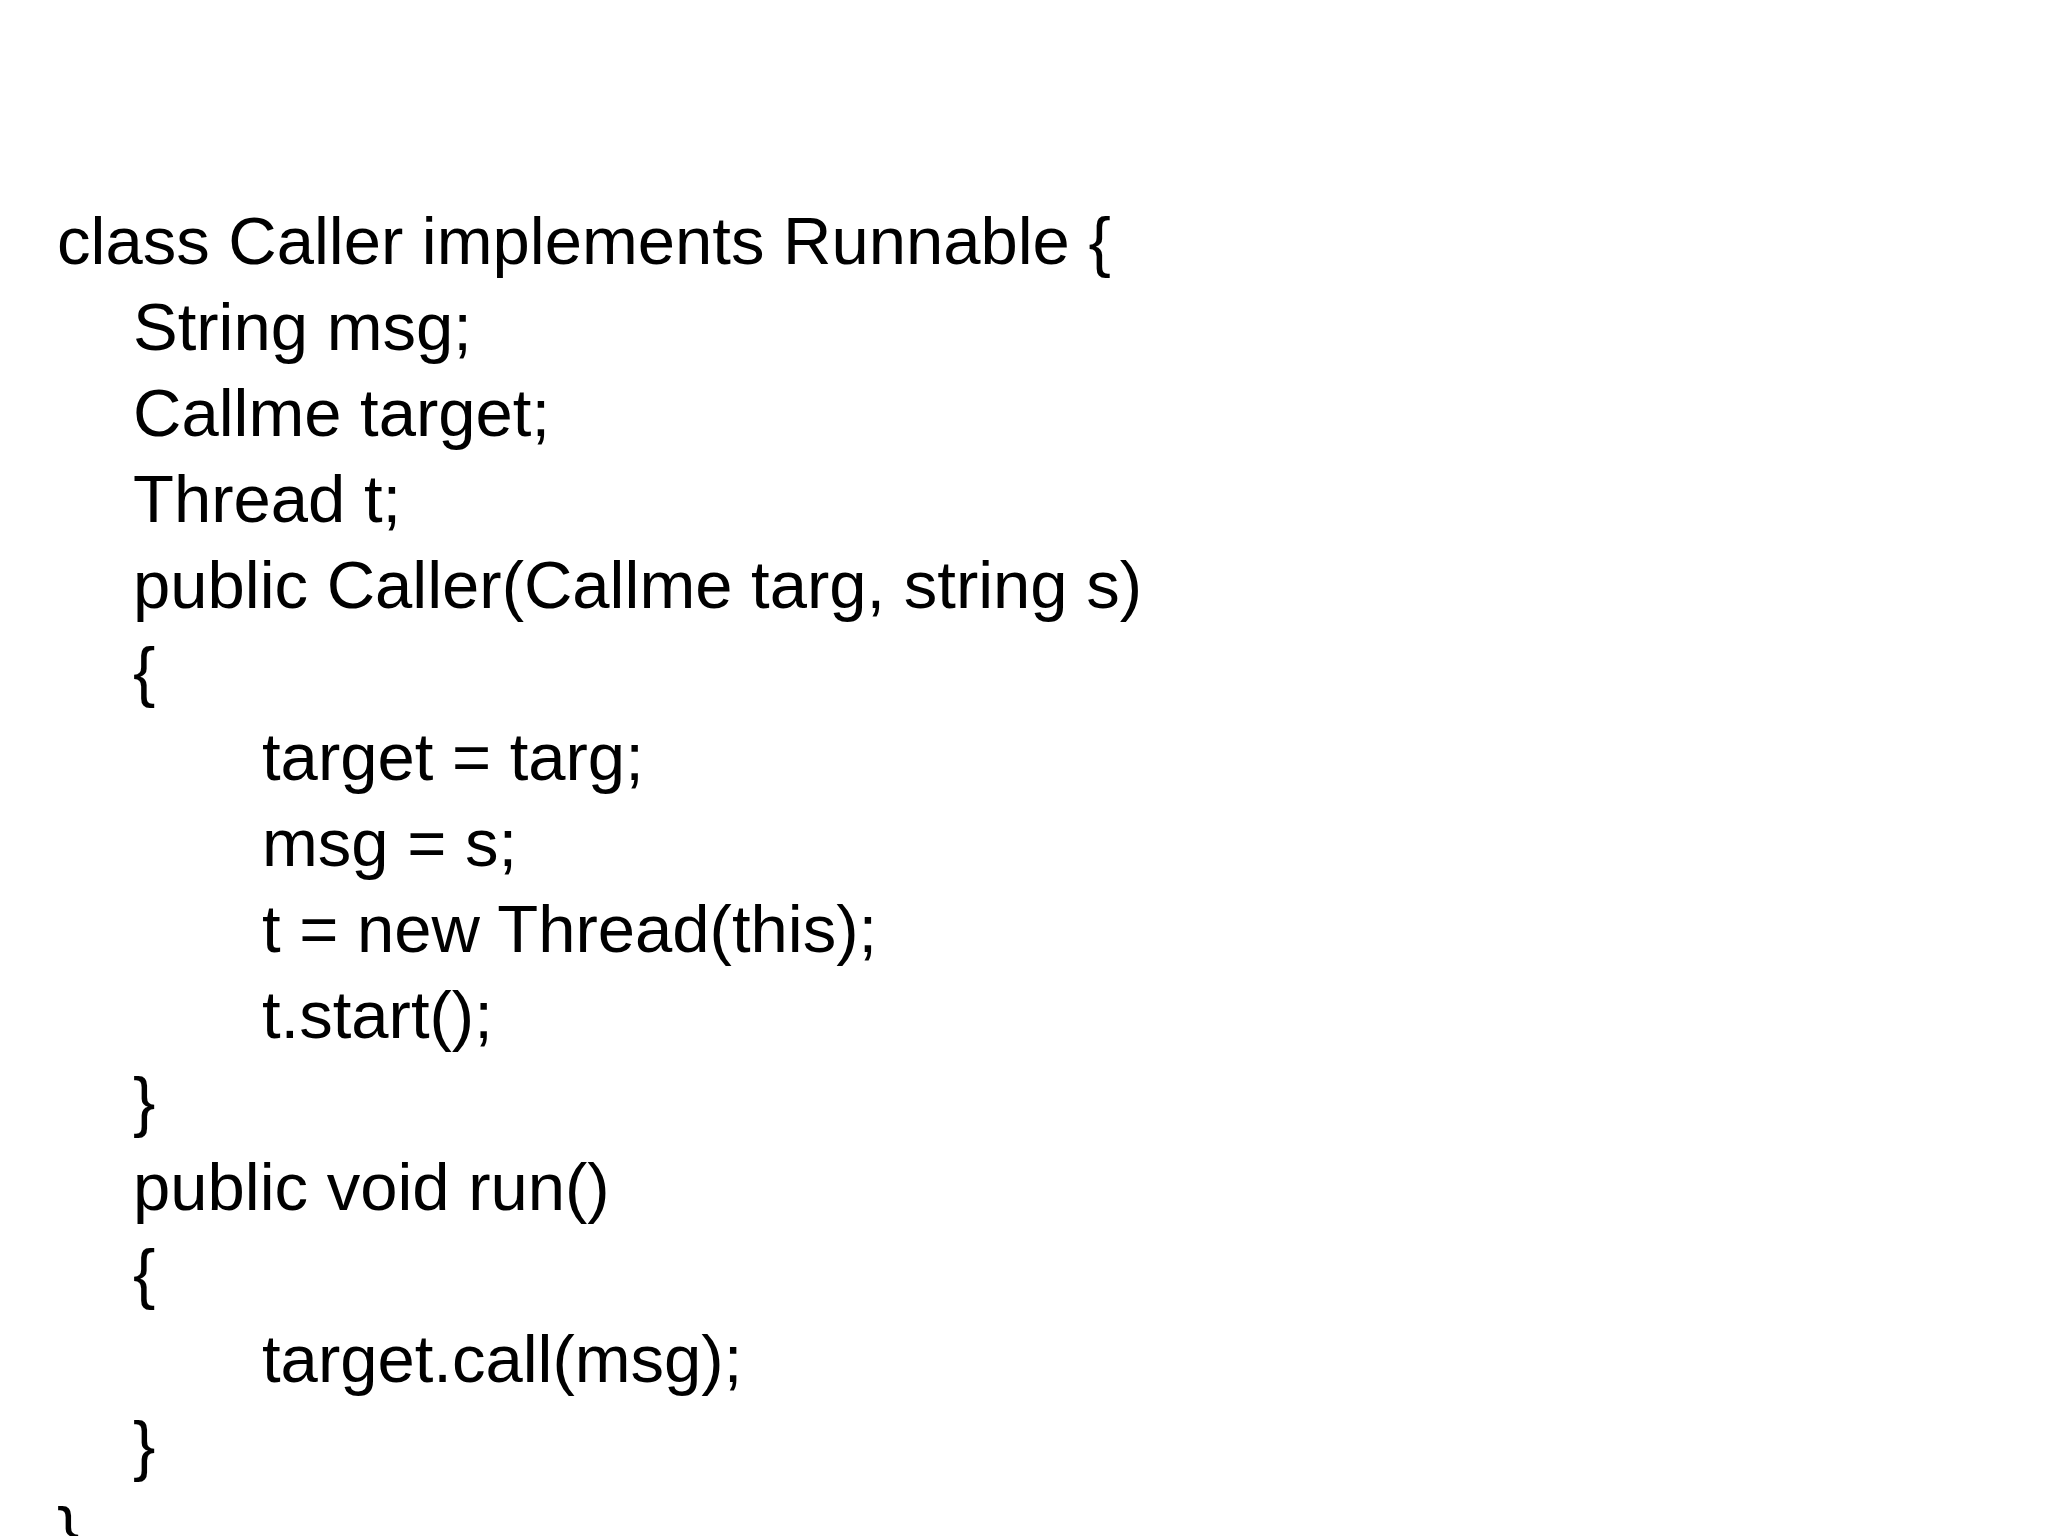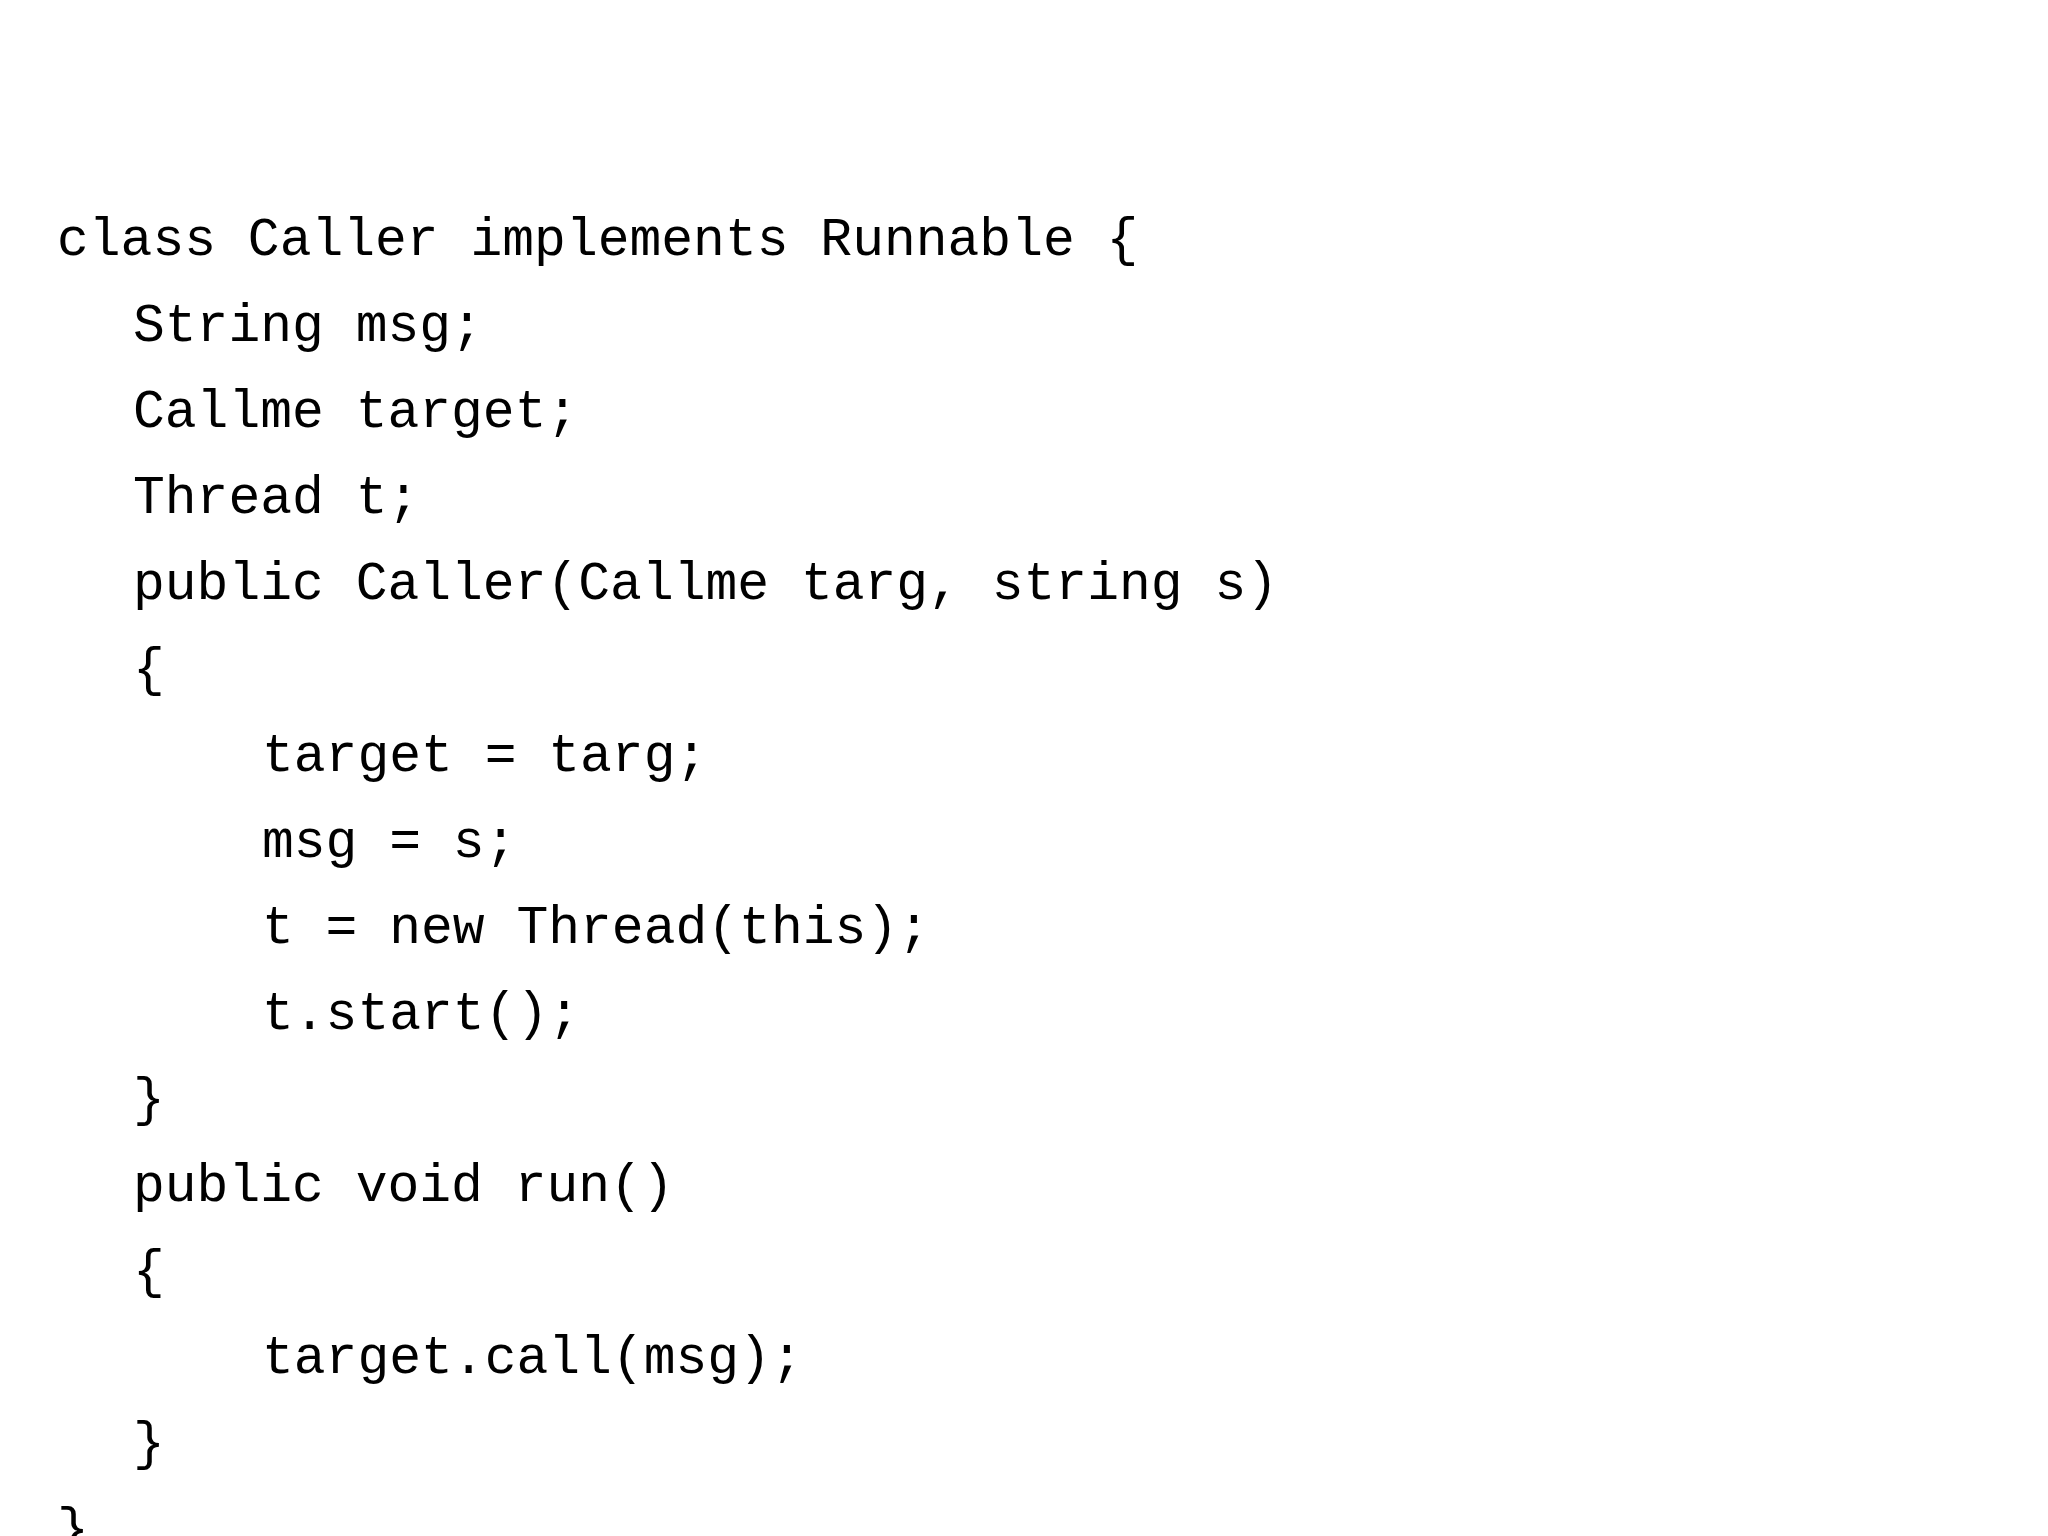--- a/index.html
+++ b/index.html
@@ -8,22 +8,22 @@
     width: 2048px;
     height: 1536px;
     background: #ffffff;
     overflow: hidden;
   }
   .slide {
     box-sizing: border-box;
     width: 2048px;
     height: 1536px;
     padding: 26px 0 0 57px;
-    font-family: Liberation Mono, monospace;
-    font-size: 53px;
+    font-family: Liberation Sans, sans-serif;
+    font-size: 67px;
     line-height: 86px;
     color: #000000;
     white-space: pre;
   }
   .code-line { height: 86px; }
   .indent-0 { padding-left: 0; }
   .indent-1 { padding-left: 76px; }
   .indent-2 { padding-left: 205px; }
 </style>
 </head>

